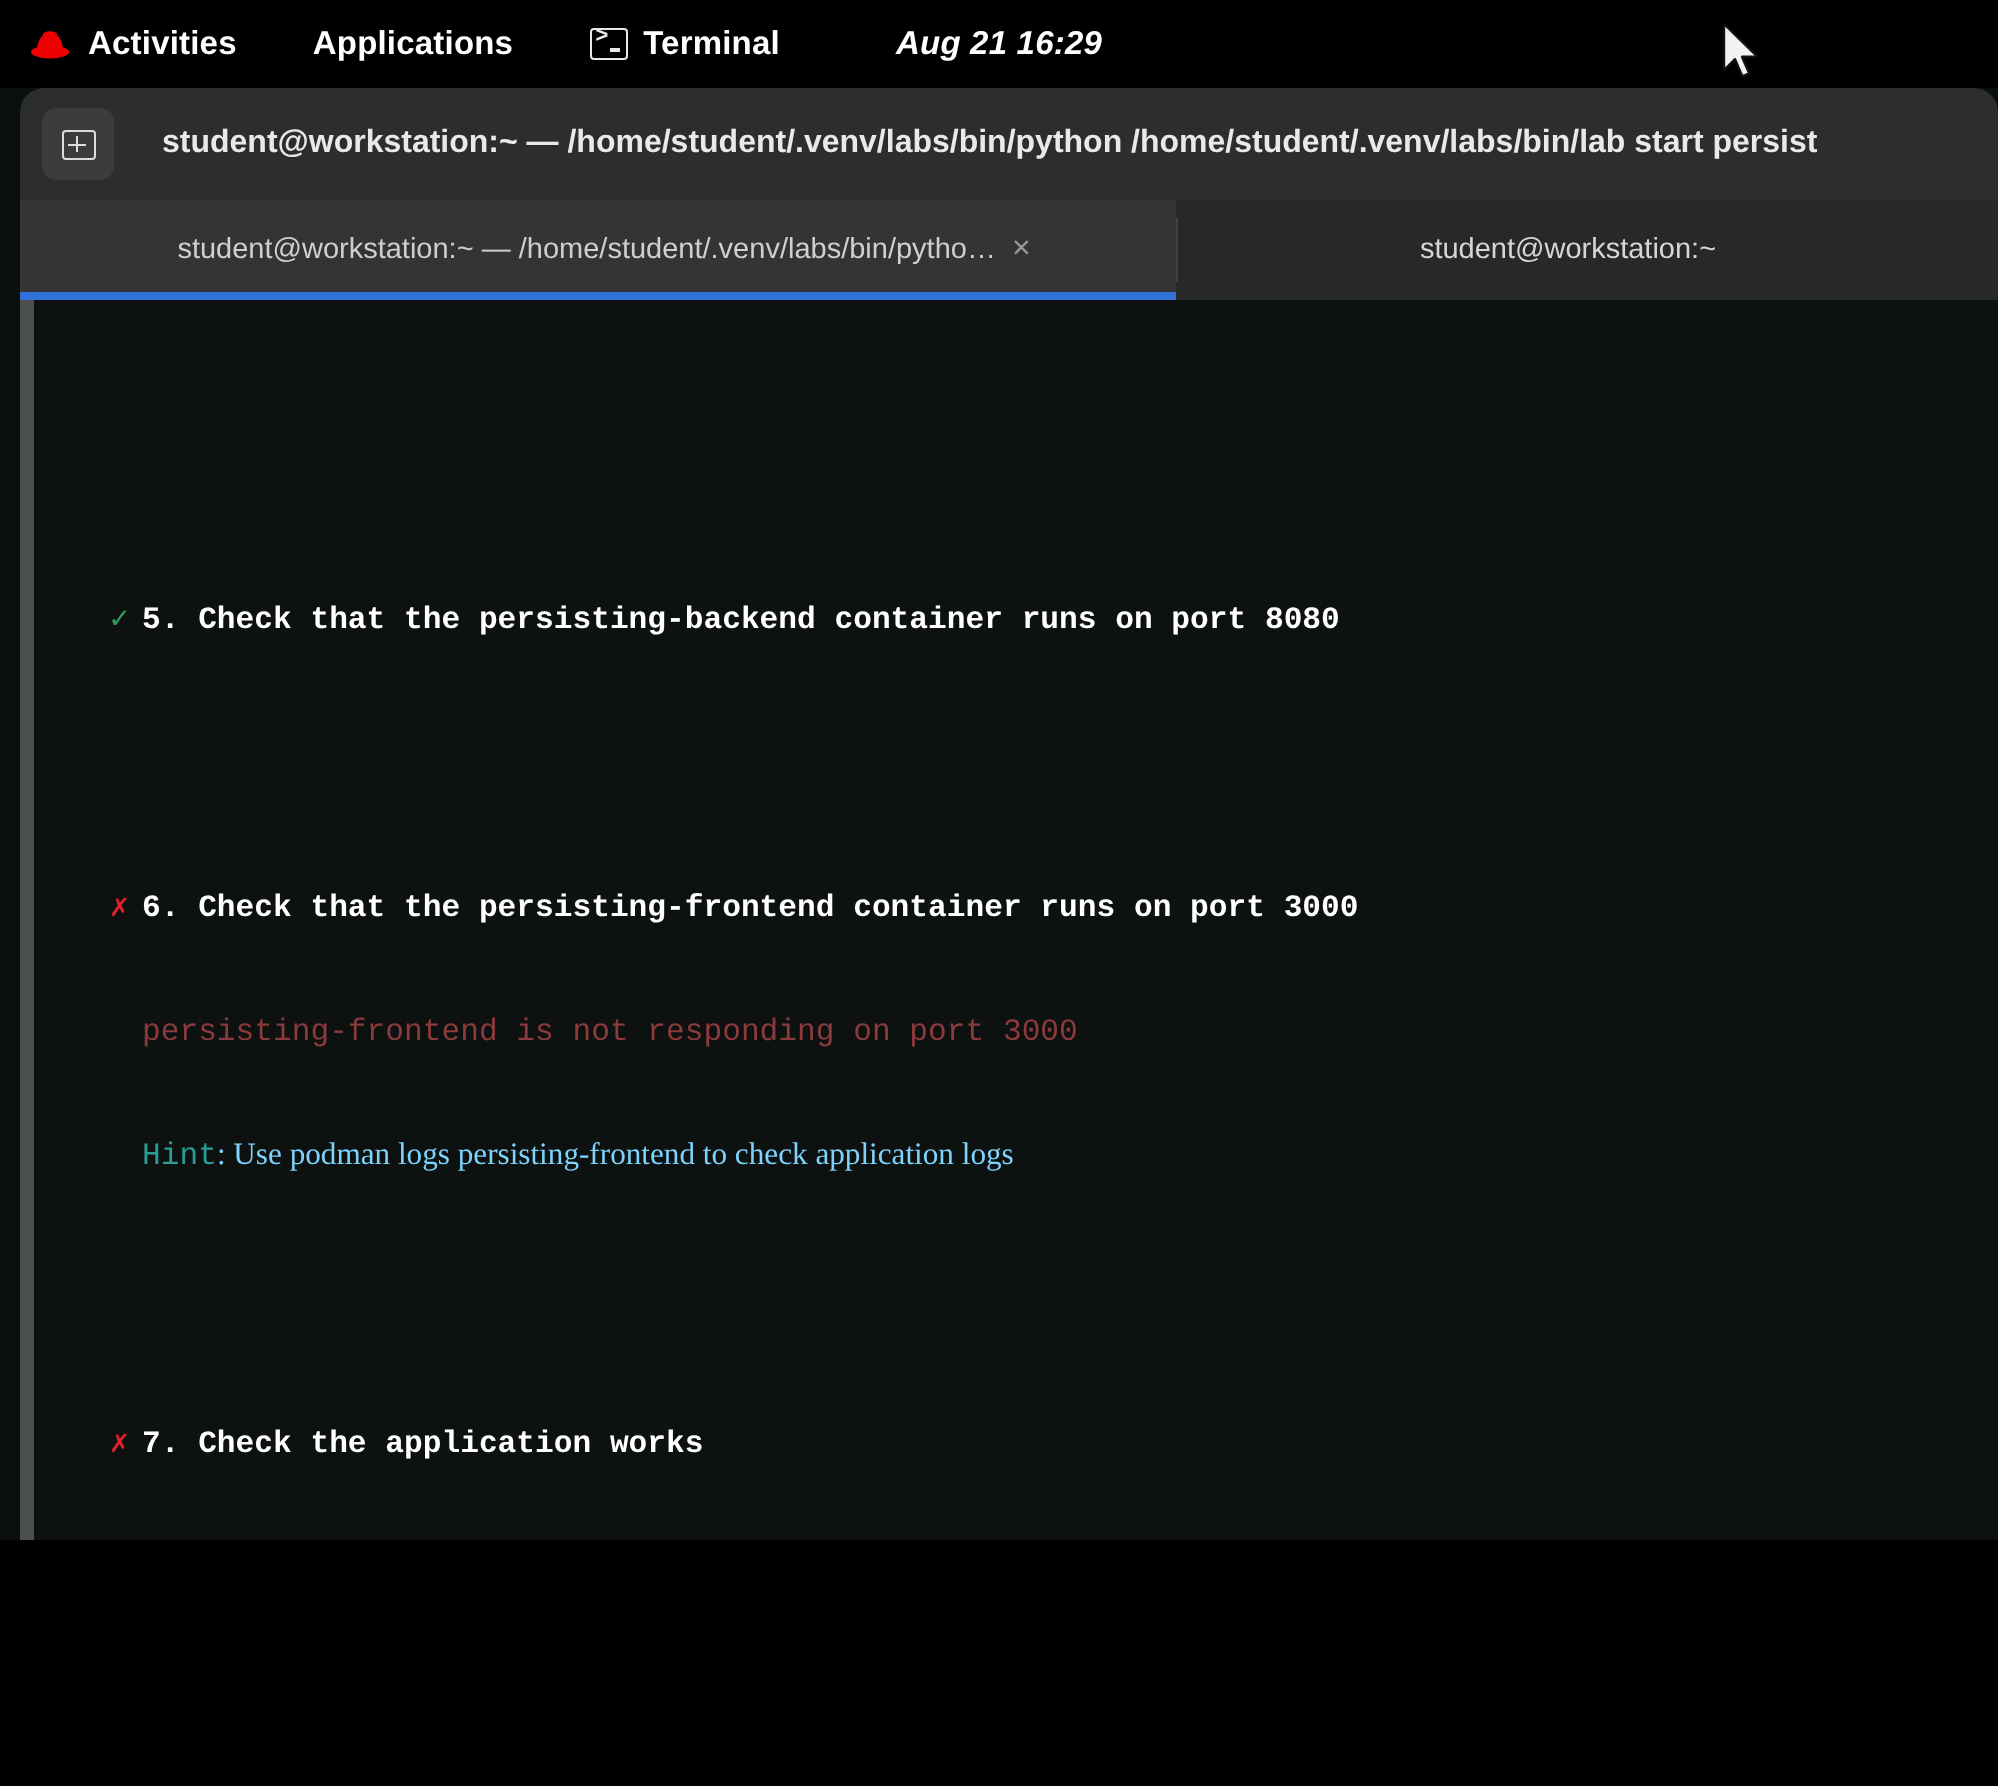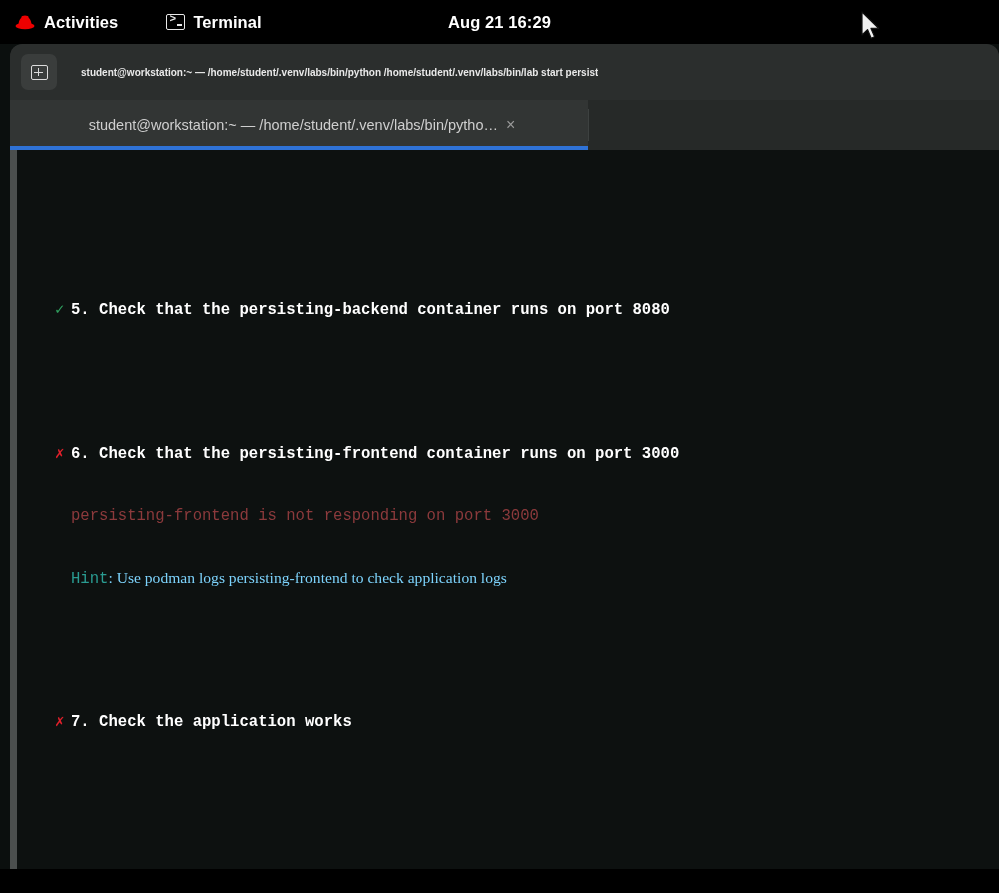--- a/index.html
+++ b/index.html
@@ -10,21 +10,21 @@
   body {
     width: 999px;
     height: 893px;
     overflow: hidden;
     font-family: "Liberation Sans", sans-serif;
     -webkit-font-smoothing: antialiased;
   }
   .screen {
     position: relative;
     width: 999px;
-    height: 869px;
+    height: 770px;
     background: #0b0f0e;
     overflow: hidden;
   }
 
   
   .topbar {
     position: absolute;
     top: 0; left: 0;
     width: 999px;
     height: 44px;
@@ -76,21 +76,21 @@
   .clock {
     position: absolute;
     left: 0; right: 0;
     top: 0;
     height: 44px;
     display: flex;
     align-items: center;
     justify-content: center;
     pointer-events: none;
   }
-  .clock span { font-size: 16.5px; font-weight: bold; color:#ffffff; }
+  .clock span { font-size: 16.5px; font-weight: bold; color:#ffffff;font-style:italic; }
   .topbar-sep { width: 10px; }
 
   
   .window {
     position: absolute;
     top: 44px; left: 10px;
     width: 989px;
     height: 849px;
     background: #1e2120;
     border-top-left-radius: 12px;
@@ -127,21 +127,21 @@
   .newtab-glyph::after {
     content: "";
     position: absolute;
     background: #dcdcdc;
   }
   .newtab-glyph::before { left: 6.2px; top: 2.5px; width: 1.6px; height: 8px; }
   .newtab-glyph::after  { left: 2.7px; top: 6.2px; width: 8.4px; height: 1.6px; }
   .win-title {
     margin-left: 24px;
     color: #e9e9e9;
-    font-size: 10px;
+    font-size: 16px;
     font-weight: bold;
     white-space: nowrap;
     overflow: hidden;
   }
 
   
   .tabbar {
     height: 50px;
     background: #262928;
     display: flex;
@@ -240,20 +240,23 @@
     <div class="topbar-group">
       <div class="tb-item">
         <svg class="redhat-logo" width="22" height="16" viewBox="0 0 22 16">
           <ellipse cx="11" cy="12" rx="9.5" ry="3.2" fill="#ee0000"></ellipse>
           <path d="M4.5 11 C4.5 6 7.5 2.2 11 2.2 C14.5 2.2 17.5 6 17.5 11 Z" fill="#ee0000"></path>
           <ellipse cx="11" cy="3.2" rx="3.6" ry="1.6" fill="#ee0000"></ellipse>
         </svg>
         <span>Activities</span>
       </div>
       <div class="topbar-sep"></div>
+      <div class="tb-item">
+        <span>Applications</span>
+      </div>
       <div class="topbar-sep"></div>
       <div class="tb-item">
         <span class="term-ico"></span>
         <span>Terminal</span>
       </div>
     </div>
     <div class="clock">
       <span>Aug 21 16:29</span>
     </div>
   </div>
@@ -267,20 +270,23 @@
       <div class="win-title">student@workstation:~ — /home/student/.venv/labs/bin/python /home/student/.venv/labs/bin/lab start persist</div>
     </div>
 
     <div class="tabbar">
       <div class="tab active">
         <span>student@workstation:~ — /home/student/.venv/labs/bin/pytho…</span>
         <span class="tab-close">×</span>
         <span class="tab-underline"></span>
       </div>
       <div class="tab-sep"></div>
+      <div class="tab inactive">
+        <span>student@workstation:~</span>
+      </div>
     </div>
 
     <div class="term">
       <div class="scrolltrack"></div>
       <div class="term-content">
 
         
         <div class="row"> </div>
         <div class="row"><span class="mark ok">✓</span><span class="b">5. Check that the persisting-backend container runs on port 8080</span></div>
         <div class="row"> </div>

